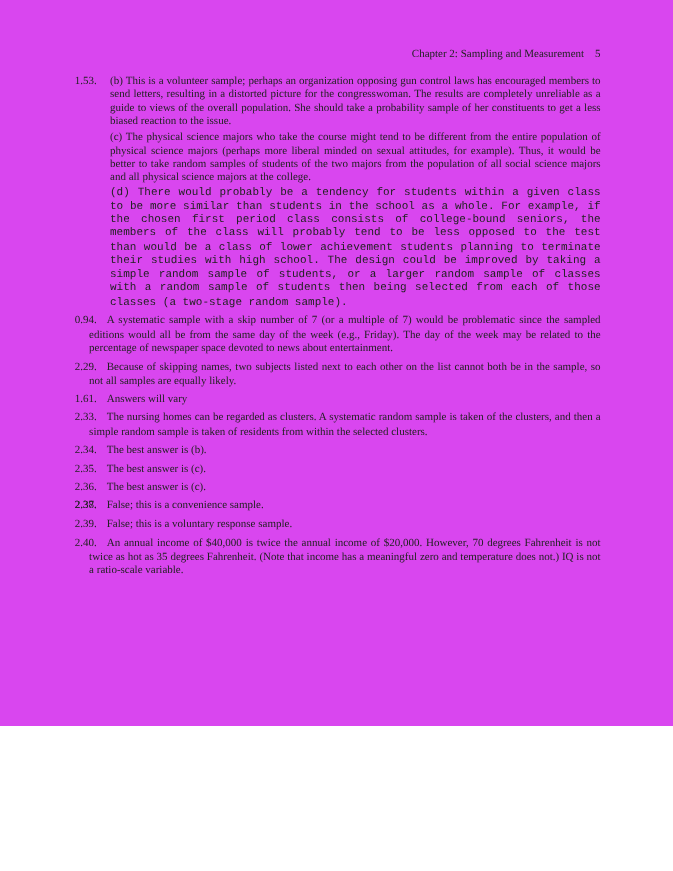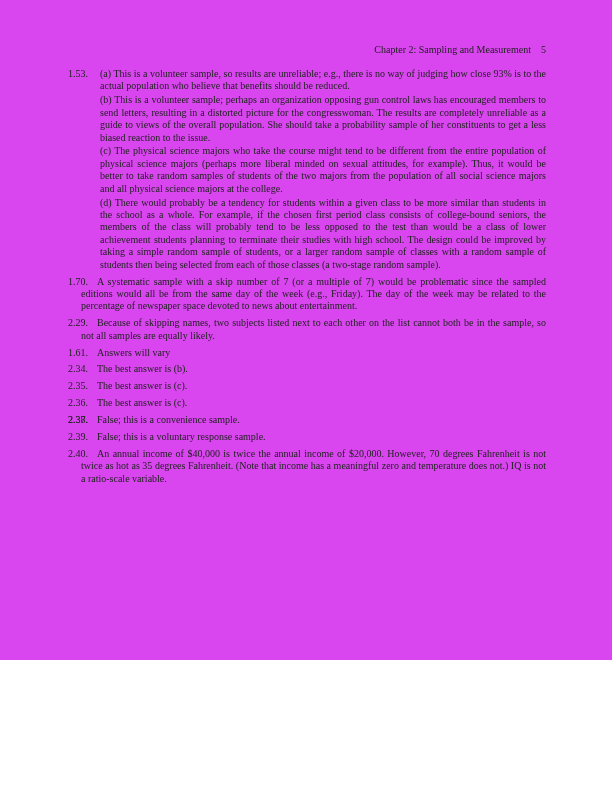--- a/index.html
+++ b/index.html
@@ -34,21 +34,21 @@
   .item .body {
     margin: 0 66px 0 81px;
     text-indent: 16px;
     text-align: justify;
   }
   .item .sub { margin: 0 66px 0 100px; }
   .item .sub p {
     margin: 0 0 1.5px 0;
     text-align: justify;
   }
-  .item .sub p:last-child { margin-bottom: 0; }
+  .item .sub p:last-child { margin-bottom: 0; font-family: Liberation Mono, monospace; }
   .logo {
     position: absolute;
     left: 503px;
     top: 747px;
     width: 86px;
     height: 25px;
     border-radius: 7px;
     display: flex;
     align-items: center;
     justify-content: center;
@@ -70,44 +70,47 @@
 
   <div class="header">
     <span>Chapter 2: Sampling and Measurement</span><span class="pagenum">5</span>
   </div>
 
   <div class="content">
 
     <div class="item">
       <span class="num">1.53.</span>
       <div class="sub">
-        <p>(a) This is a volunteer sample, so results are unreliable; e.g., there is no way of judging how close 93% is to the actual population who believe that benefits should be reduced.</p>
         <p>(b) This is a volunteer sample; perhaps an organization opposing gun control laws has encouraged members to send letters, resulting in a distorted picture for the congresswoman. The results are completely unreliable as a guide to views of the overall population. She should take a probability sample of her constituents to get a less biased reaction to the issue.</p>
         <p>(c) The physical science majors who take the course might tend to be different from the entire population of physical science majors (perhaps more liberal minded on sexual attitudes, for example). Thus, it would be better to take random samples of students of the two majors from the population of all social science majors and all physical science majors at the college.</p>
         <p>(d) There would probably be a tendency for students within a given class to be more similar than students in the school as a whole. For example, if the chosen first period class consists of college-bound seniors, the members of the class will probably tend to be less opposed to the test than would be a class of lower achievement students planning to terminate their studies with high school. The design could be improved by taking a simple random sample of students, or a larger random sample of classes with a random sample of students then being selected from each of those classes (a two-stage random sample).</p>
       </div>
     </div>
 
     <div class="item">
-      <span class="num">1.70.</span>
+      <span class="num">0.94.</span>
       <div class="body">A systematic sample with a skip number of 7 (or a multiple of 7) would be problematic since the sampled editions would all be from the same day of the week (e.g., Friday). The day of the week may be related to the percentage of newspaper space devoted to news about entertainment.</div>
     </div>
 
     <div class="item">
       <span class="num">2.29.</span>
       <div class="body">Because of skipping names, two subjects listed next to each other on the list cannot both be in the sample, so not all samples are equally likely.</div>
     </div>
 
 
 
     <div class="item">
       <span class="num">1.61.</span>
       <div class="body">Answers will vary</div>
     </div>
 
+    <div class="item">
+      <span class="num">2.33.</span>
+      <div class="body">The nursing homes can be regarded as clusters. A systematic random sample is taken of the clusters, and then a simple random sample is taken of residents from within the selected clusters.</div>
+    </div>
 
     <div class="item">
       <span class="num">2.34.</span>
       <div class="body">The best answer is (b).</div>
     </div>
 
     <div class="item">
       <span class="num">2.35.</span>
       <div class="body">The best answer is (c).</div>
     </div>

